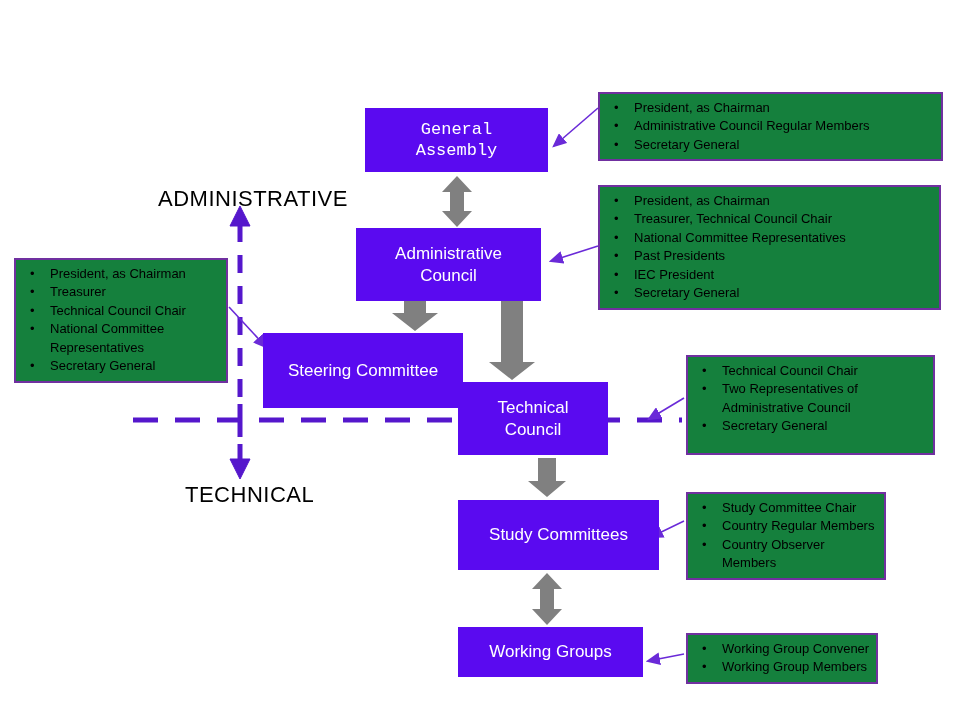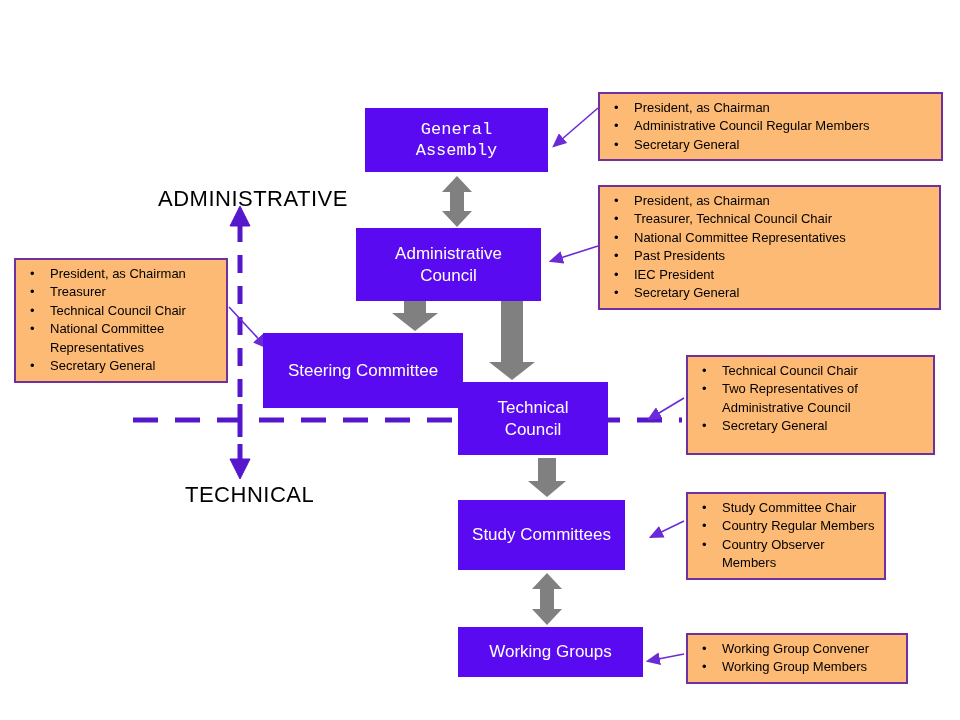--- a/index.html
+++ b/index.html
@@ -7,21 +7,21 @@
     position:relative;width:960px;height:720px;background:#ffffff;overflow:hidden;
     font-family:"Liberation Sans", sans-serif;
   }
   svg.overlay{position:absolute;left:0;top:0;z-index:1;}
   .org-box{
     position:absolute;z-index:2;background:#5a0af0;color:#ffffff;
     display:flex;align-items:center;justify-content:center;text-align:center;
     font-size:17px;line-height:1.25;padding:4px 10px;box-sizing:border-box;
   }
   .callout{
-    position:absolute;z-index:2;background:#fdba74;border:2px solid #7030a0;
+    position:absolute;z-index:2;background:#15803d;border:2px solid #7030a0;
     box-sizing:border-box;padding:5px 6px 5px 4px;color:#000000;font-size:13px;
   }
   .callout ul{margin:0;padding:0;list-style:none;}
   .callout li{position:relative;padding-left:30px;line-height:1.42;}
   .callout li::before{content:"\2022";position:absolute;left:10px;top:0;}
   .axis-label{
     position:absolute;z-index:2;color:#000000;font-size:22px;letter-spacing:0.5px;
   }
 </style>
 </head>
@@ -76,21 +76,21 @@
   </div>
   <div class="org-box" style="left:356px;top:228px;width:185px;height:73px;">
     <span>Administrative Council</span>
   </div>
   <div class="org-box" style="left:263px;top:333px;width:200px;height:75px;">
     <span>Steering Committee</span>
   </div>
   <div class="org-box" style="left:458px;top:382px;width:150px;height:73px;">
     <span>Technical Council</span>
   </div>
-  <div class="org-box" style="left:458px;top:500px;width:167px;height:70px;">
+  <div class="org-box" style="left:458px;top:500px;width:201px;height:70px;">
     <span>Study Committees</span>
   </div>
   <div class="org-box" style="left:458px;top:627px;width:185px;height:50px;">
     <span>Working Groups</span>
   </div>
 
   <div class="callout" style="left:598px;top:92px;width:345px;min-height:63px;">
     <ul>
         <li>President, as Chairman</li>
         <li>Administrative Council Regular Members</li>
@@ -123,20 +123,20 @@
         <li>Secretary General</li>
       </ul>
   </div>
   <div class="callout" style="left:686px;top:492px;width:200px;min-height:62px;">
     <ul>
         <li>Study Committee Chair</li>
         <li>Country Regular Members</li>
         <li>Country Observer Members</li>
       </ul>
   </div>
-  <div class="callout" style="left:686px;top:633px;width:222px;min-height:50px;">
+  <div class="callout" style="left:686px;top:633px;width:192px;min-height:50px;">
     <ul>
         <li>Working Group Convener</li>
         <li>Working Group Members</li>
       </ul>
   </div>
 
 </div>
 
 </body></html>

